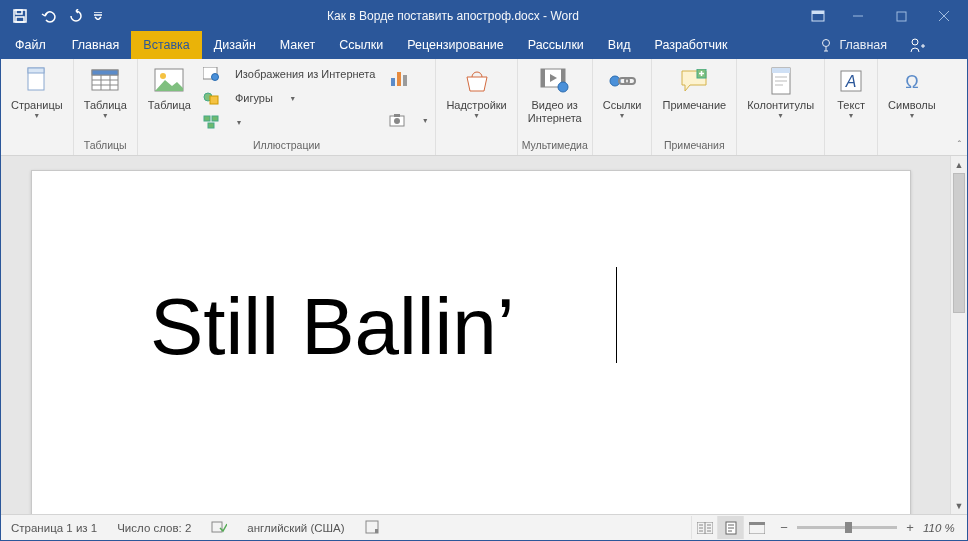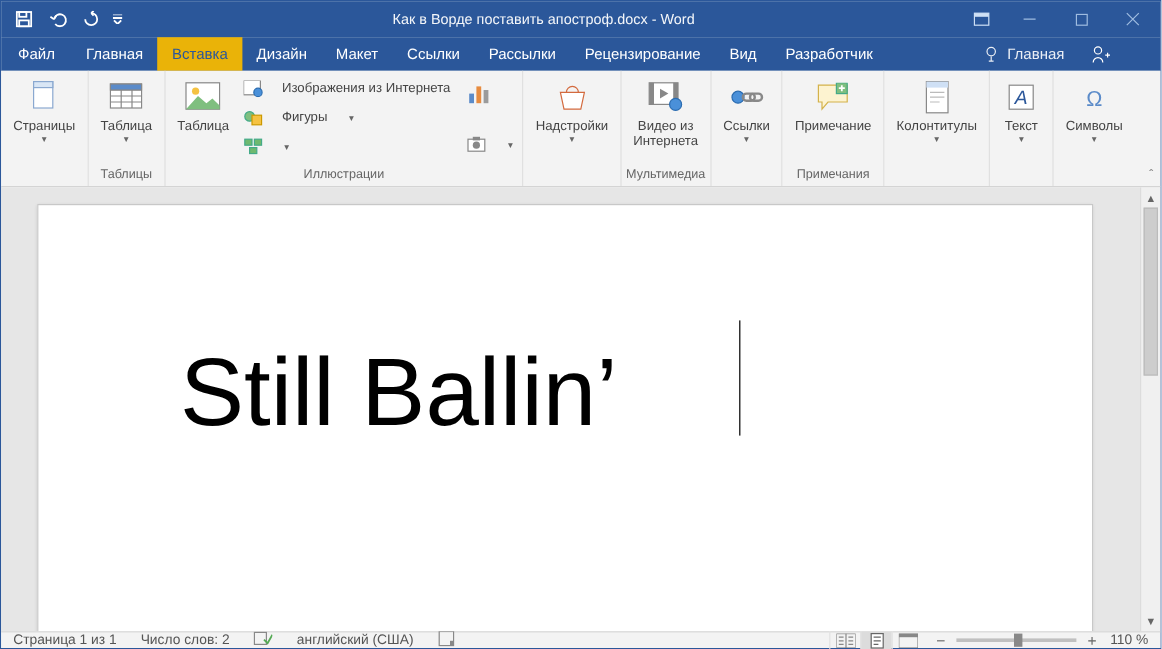--- a/index.html
+++ b/index.html
@@ -44,21 +44,21 @@
   .docarea { flex:1; background:#e6e6e6; display:flex; overflow:hidden; position:relative; }
   .page-scroll { flex:1; overflow:hidden; padding:14px 0 0 30px; }
   .page { width: 880px; height: 500px; background:#fff; border:1px solid #c8c8c8; box-shadow: 0 1px 3px rgba(0,0,0,.15); position:relative; }
   .doc-text { position:absolute; left:118px; top:110px; font-family: Arial, Helvetica, sans-serif; font-size:80px; color:#000; letter-spacing:0px; }
   .cursor { position:absolute; left:584px; top:96px; width:1px; height:96px; background:#000; }
   .vscroll { width:17px; background:#f0f0f0; border-left:1px solid #dcdcdc; display:flex; flex-direction:column; }
   .vscroll .arrow { height:17px; display:flex; align-items:center; justify-content:center; font-size:9px; color:#666; cursor:pointer; }
   .vscroll .track { flex:1; position:relative; }
   .vscroll .thumb { position:absolute; left:2px; right:2px; top:0; height:140px; background:#cdcdcd; border:1px solid #bbb; cursor:pointer; }
   
-  .status { height:14px; background:#f3f3f3; border-top:1px solid #d4d4d4; display:flex; align-items:center; font-size:11.5px; color:#555; }
+  .status { height:26px; background:#f3f3f3; border-top:1px solid #d4d4d4; display:flex; align-items:center; font-size:11.5px; color:#555; }
   .status .seg { padding:0 10px; display:flex; align-items:center; gap:6px; height:100%; cursor:pointer; }
   .status .seg + .seg { border-left:0; }
   .status .spacer { flex:1; }
   .viewbtn { width:26px; height:23px; display:flex; align-items:center; justify-content:center; cursor:pointer; border-left:1px solid #e2e2e2; }
   .viewbtn.active { background:#dcdcdc; }
   .zoom { display:flex; align-items:center; gap:6px; padding:0 8px; }
   .zoom .track { width:100px; height:3px; background:#c0c0c0; position:relative; }
   .zoom .handle { position:absolute; top:-4px; left:48px; width:7px; height:11px; background:#888; cursor:pointer; }
   .zoom .pm { width:14px; text-align:center; cursor:pointer; font-size:13px; color:#666; }
 </style>
@@ -120,22 +120,22 @@
     </div>
   </div>
 
   <div class="tabstrip">
     <div class="tab file">Файл</div>
     <div class="tab">Главная</div>
     <div class="tab active">Вставка</div>
     <div class="tab">Дизайн</div>
     <div class="tab">Макет</div>
     <div class="tab">Ссылки</div>
+    <div class="tab">Рецензирование</div>
     <div class="tab">Рассылки</div>
-    <div class="tab">Рецензирование</div>
     <div class="tab">Вид</div>
     <div class="tab">Разработчик</div>
     <div class="spacer"></div>
     <div class="tell">
       <svg width="14" height="14" viewBox="0 0 14 14">
           <circle cx="7" cy="5" r="3.5"></circle>
           <path d="M7 9 V13 M5 13 H9"></path>
         </svg>
       <span>Главная</span>
     </div>
@@ -427,17 +427,17 @@
           <rect x="0" y="0" width="16" height="12" fill="none" stroke="#888"></rect>
           <rect x="0" y="0" width="16" height="3" fill="#888"></rect>
         </svg>
       </div>
     <div class="zoom">
       <span class="pm">−</span>
       <div class="track">
           <div class="handle"></div>
         </div>
       <span class="pm">+</span>
-      <span style="min-width:36px; text-align:center;">110 %</span>
+      <span style="min-width:36px; text-align:left;font-style:italic;">110 %</span>
     </div>
   </div>
 
 </div>
 
 </body></html>

